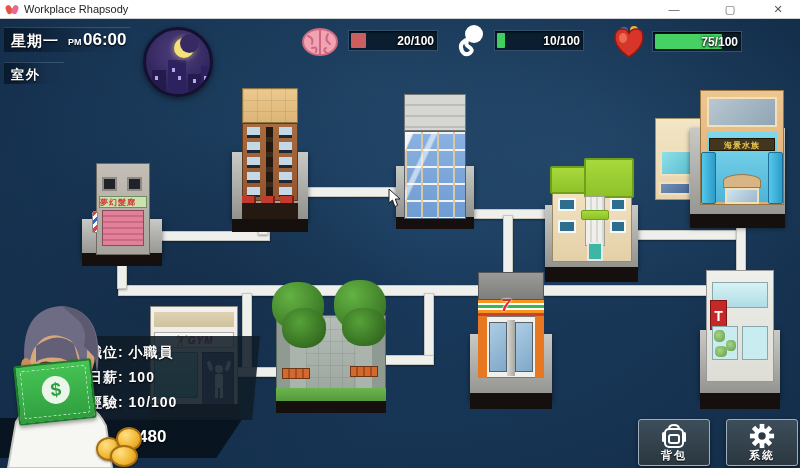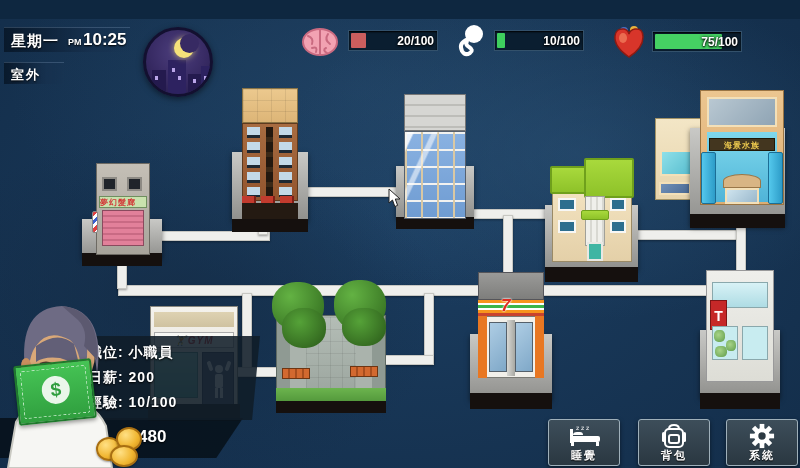--- a/index.html
+++ b/index.html
@@ -155,20 +155,27 @@
   
   .actbtn{position:absolute;top:400px;width:72px;height:47px;background:linear-gradient(180deg,#3d4e5a,#2a3741);border:1px solid #9fb0ba;border-radius:3px;z-index:40;box-shadow:0 2px 4px rgba(0,0,0,.5);}
   .actbtn .lbl{position:absolute;left:0;right:0;bottom:2px;text-align:center;color:#fff;font-size:11px;font-weight:bold;letter-spacing:2px;text-shadow:0 1px 1px #000;}
   .actbtn .ic{position:absolute;left:0;right:0;top:3px;height:26px;text-align:center;}
 </style>
 </head>
 <body>
 
 <div id="stage">
 
+  <div id="titlebar">
+    <span class="appicon"></span>
+    <span class="ttl">Workplace Rhapsody</span>
+    <span class="winbtn" id="btn-min">—</span>
+    <span class="winbtn" id="btn-max">▢</span>
+    <span class="winbtn" id="btn-close">✕</span>
+  </div>
 
   <div id="game">
 
     <div class="path" style="left:152px;top:212px;width:118px;height:10px;"></div>
     <div class="path" style="left:258px;top:198px;width:10px;height:18px;"></div>
     <div class="path" style="left:305px;top:168px;width:98px;height:10px;"></div>
     <div class="path" style="left:468px;top:190px;width:88px;height:10px;"></div>
     <div class="path" style="left:503px;top:196px;width:10px;height:100px;"></div>
     <div class="path" style="left:633px;top:211px;width:112px;height:10px;"></div>
     <div class="path" style="left:736px;top:182px;width:10px;height:96px;"></div>
@@ -298,21 +305,21 @@
       <div class="plinth" style="left:0;top:98px;width:92px;height:17px;background:#1d1d1b;"></div>
     </div>
 
     <svg id="cursor" class="abs" style="left:388px;top:169px;" width="14" height="20" viewBox="0 0 14 20">
       <polygon points="1,1 1,15 4.5,12 6.8,18.5 9.6,17.4 7.3,11 12,11" fill="#fff" stroke="#222" stroke-width="1"></polygon>
     </svg>
 
     <div class="hudbar" id="timebar">
       <span class="day">星期一</span>
       <span class="mer">PM</span>
-      <span class="tim">10:25</span>
+      <span class="tim">06:00</span>
     </div>
     <div class="hudbar" id="locbar">
       <span class="loc">室外</span>
     </div>
 
     <div class="abs" id="mooncircle">
       <div class="mbld l1">
           <div class="mwin" style="left:3px;top:6px;"></div>
         </div>
       <div class="mbld l2">
@@ -363,21 +370,21 @@
       </div>
     </div>
 
     <div class="abs" id="infopanel">
       <div class="inforow" style="top:8px;">
         <span>職位:</span>
         <span>小職員</span>
       </div>
       <div class="inforow" style="top:33px;">
         <span>日薪:</span>
-        <span>200</span>
+        <span>100</span>
       </div>
       <div class="inforow" style="top:58px;">
         <span>經驗:</span>
         <span>10/100</span>
       </div>
     </div>
 
     <div class="abs" id="moneybar">
       <span id="moneytext">480</span>
     </div>
@@ -398,33 +405,20 @@
       <path d="M25,70 Q18,8 62,6 Q106,10 97,74 Q94,42 86,34 Q90,58 82,76 Q80,48 70,40 Q48,28 36,46 Q28,56 29,80 Q24,76 25,70 Z" fill="#6e6b84"></path>
       <path d="M62,6 Q100,10 97,60 L84,46 Q88,30 78,20 Z" fill="#5c5970"></path>
       <path d="M36,46 Q58,30 74,44 L82,76 Q72,60 60,58 Q44,56 36,62 Z" fill="#625f77"></path>
       <ellipse cx="26" cy="66" rx="5" ry="8" fill="#c98f5e"></ellipse>
       <path d="M40,64 Q46,61 52,64" stroke="#4a3a2e" stroke-width="2" fill="none"></path>
       <ellipse cx="46" cy="71" rx="3" ry="4" fill="#3a2e24"></ellipse>
       <path d="M57,78 Q55,82 58,84" stroke="#b07a4e" stroke-width="2" fill="none"></path>
       <path d="M52,92 Q58,95 64,92" stroke="#a06a42" stroke-width="2" fill="none"></path>
     </svg>
 
-    <div class="actbtn" style="left:548px;">
-      <div class="ic">
-        <svg width="40" height="26" viewBox="0 0 40 26">
-          <text x="12" y="7" font-size="6" fill="#fff" font-family="DejaVu Sans, sans-serif">z z z</text>
-          <rect x="6" y="6" width="3" height="14" fill="#fff"></rect>
-          <path d="M9,12 Q9,9 13,9 L16,9 Q19,9 19,12 Z" fill="#fff"></path>
-          <rect x="6" y="13" width="30" height="6" rx="2" fill="#fff"></rect>
-          <rect x="7" y="19" width="3" height="4" fill="#fff"></rect>
-          <rect x="32" y="19" width="3" height="4" fill="#fff"></rect>
-        </svg>
-      </div>
-      <div class="lbl">睡覺</div>
-    </div>
 
     <div class="actbtn" style="left:726px;">
       <div class="ic">
         <svg width="28" height="26" viewBox="0 0 28 28">
           <g transform="translate(14,14)" fill="#fff">
             <rect x="-2.5" y="-13" width="5" height="7" transform="rotate(0)"></rect>
             <rect x="-2.5" y="-13" width="5" height="7" transform="rotate(45)"></rect>
             <rect x="-2.5" y="-13" width="5" height="7" transform="rotate(90)"></rect>
             <rect x="-2.5" y="-13" width="5" height="7" transform="rotate(135)"></rect>
             <rect x="-2.5" y="-13" width="5" height="7" transform="rotate(180)"></rect>

